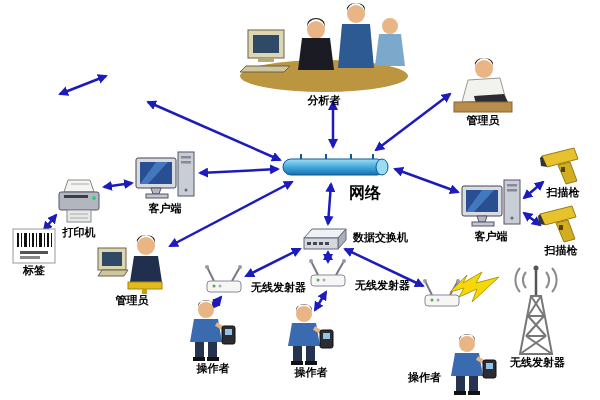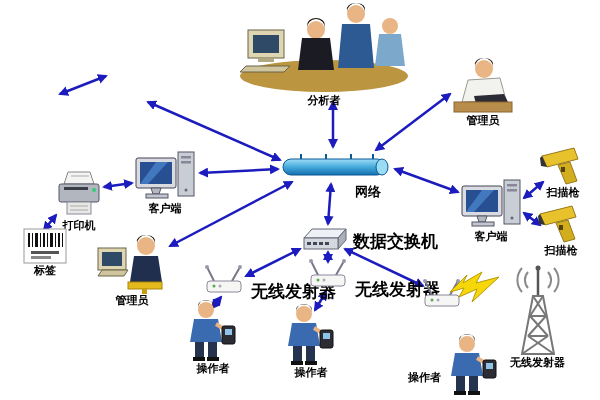--- a/index.html
+++ b/index.html
@@ -1,23 +1,23 @@
 <!DOCTYPE html>
 <html><head>
 <meta charset="utf-8">
 <style>
   html,body{margin:0;padding:0;}
   body{width:600px;height:400px;background:#ffffff;font-family:"DejaVu Sans",sans-serif;}
   #canvas{position:relative;width:600px;height:400px;background:#fff;overflow:hidden;}
   .arrows{position:absolute;left:0;top:0;z-index:1;}
-  .node{position:absolute;display:flex;flex-direction:column;align-items:center;z-index:2;}
+  .node{position:absolute;display:flex;flex-direction:column;z-index:2;}
   .lbl{font-size:11px;font-weight:bold;color:#000;white-space:nowrap;margin-top:1px;text-align:center;line-height:1.1;}
-  .lbl-side{position:absolute;left:calc(100% + 5px);font-size:17px;font-weight:bold;color:#000;white-space:nowrap;}
+  .lbl-side{position:absolute;left:calc(100% + 5px);font-size:11px;font-weight:bold;color:#000;white-space:nowrap;}
   .lbl-left{position:absolute;right:calc(100% + 4px);font-size:11px;font-weight:bold;color:#000;white-space:nowrap;}
-  .network-lbl{position:absolute;right:12px;top:33px;font-size:13px;font-weight:bold;color:#000;white-space:nowrap;}
+  .network-lbl{position:absolute;right:12px;top:33px;font-size:16px;font-weight:bold;color:#000;white-space:nowrap;}
 </style>
 </head>
 <body>
 
 <div id="canvas">
 
   <svg class="arrows" width="600" height="400">
     <defs>
       <marker id="ah" viewBox="0 0 10 10" refX="8" refY="5" markerUnits="userSpaceOnUse" markerWidth="10" markerHeight="10" orient="auto-start-reverse">
         <path d="M0,0 L10,5 L0,10 z" fill="#1c1cbe"></path>
@@ -105,35 +105,35 @@
       <circle cx="52" cy="40" r="1.5" fill="#667"></circle>
       <rect x="2" y="8" width="40" height="30" rx="2" fill="#d9dbe1" stroke="#445"></rect>
       <rect x="6" y="12" width="32" height="22" fill="#274f92"></rect>
       <polygon points="6,34 22,12 34,12 14,34" fill="#4a82c8" opacity="0.8"></polygon>
       <polygon points="17,38 27,38 25,44 19,44" fill="#b4b8c0" stroke="#556"></polygon>
       <rect x="12" y="44" width="22" height="4" fill="#c2c6ce" stroke="#556"></rect>
     </svg>
     <div class="lbl">客户端</div>
   </div>
 
-  <div class="node" style="left:56px;top:170px;font-family:Liberation Serif, serif;">
+  <div class="node" style="left:56px;top:178px;">
     <svg width="46" height="48" viewBox="0 0 46 48">
       <polygon points="12,2 34,2 38,14 8,14" fill="#f4f4f2" stroke="#888"></polygon>
       <line x1="15" y1="6" x2="33" y2="6" stroke="#aaa"></line>
       <rect x="3" y="14" width="40" height="18" rx="2" fill="#b2b6be" stroke="#556"></rect>
       <rect x="8" y="17" width="24" height="3" fill="#3a3e46"></rect>
       <circle cx="38" cy="20" r="2" fill="#3c7"></circle>
       <rect x="11" y="32" width="24" height="12" fill="#e8e8e6" stroke="#889"></rect>
       <line x1="14" y1="36" x2="32" y2="36" stroke="#aaa"></line>
         <line x1="14" y1="40" x2="32" y2="40" stroke="#aaa"></line>
     </svg>
     <div class="lbl">打印机</div>
   </div>
 
-  <div class="node" style="left:23px;top:228px;">
+  <div class="node" style="left:12px;top:228px;">
     <svg width="44" height="36" viewBox="0 0 44 36">
       <rect x="1" y="1" width="42" height="34" fill="#fff" stroke="#999"></rect>
       <g fill="#111">
         <rect x="5" y="5" width="2" height="14"></rect>
           <rect x="9" y="5" width="1" height="14"></rect>
         <rect x="12" y="5" width="3" height="14"></rect>
           <rect x="17" y="5" width="1" height="14"></rect>
         <rect x="20" y="5" width="2" height="14"></rect>
           <rect x="24" y="5" width="1" height="14"></rect>
         <rect x="27" y="5" width="3" height="14"></rect>

